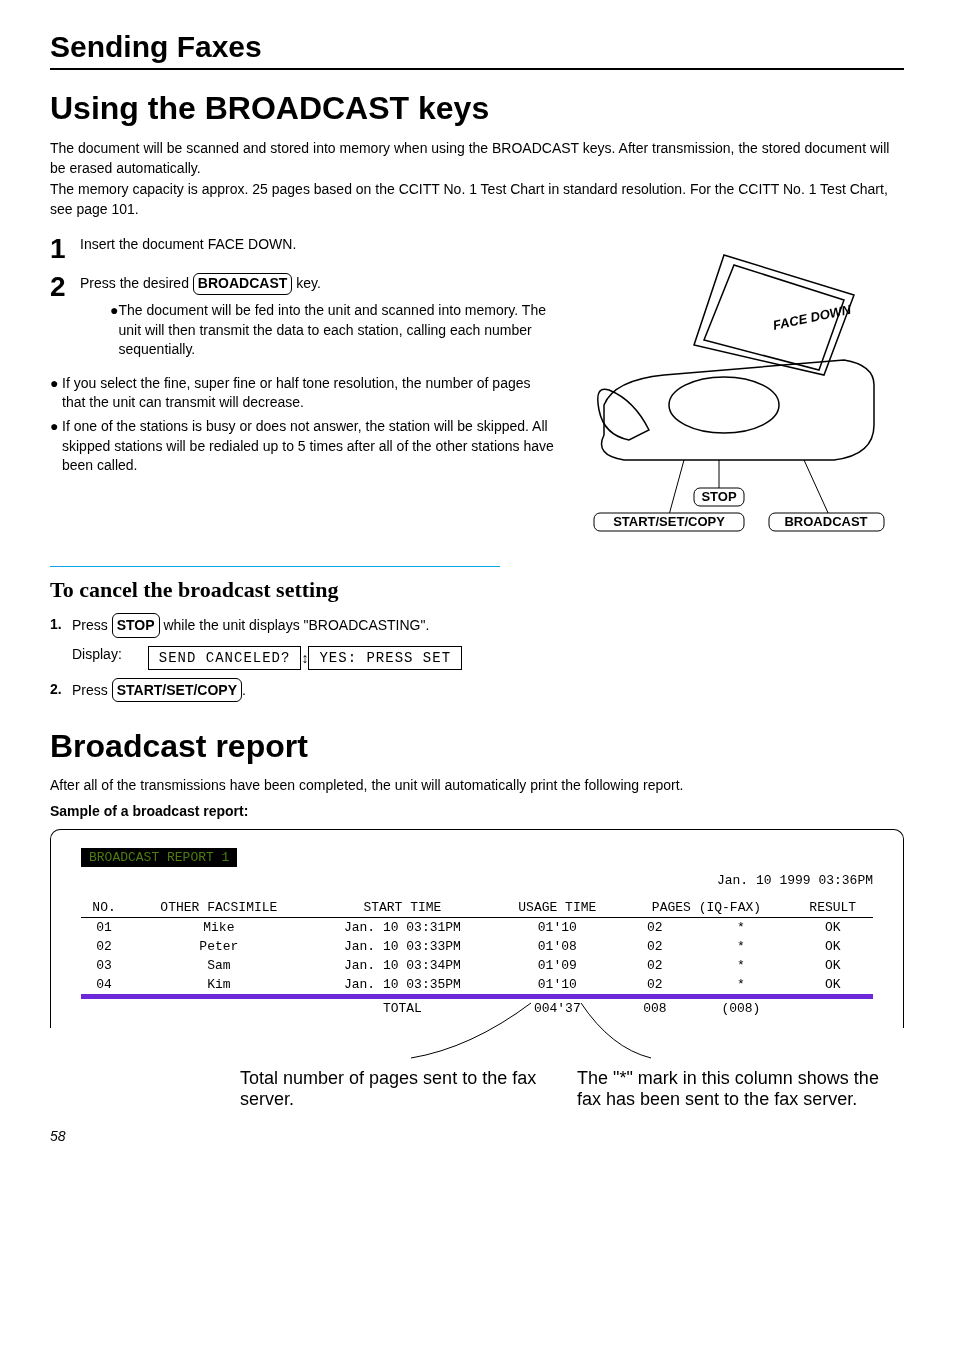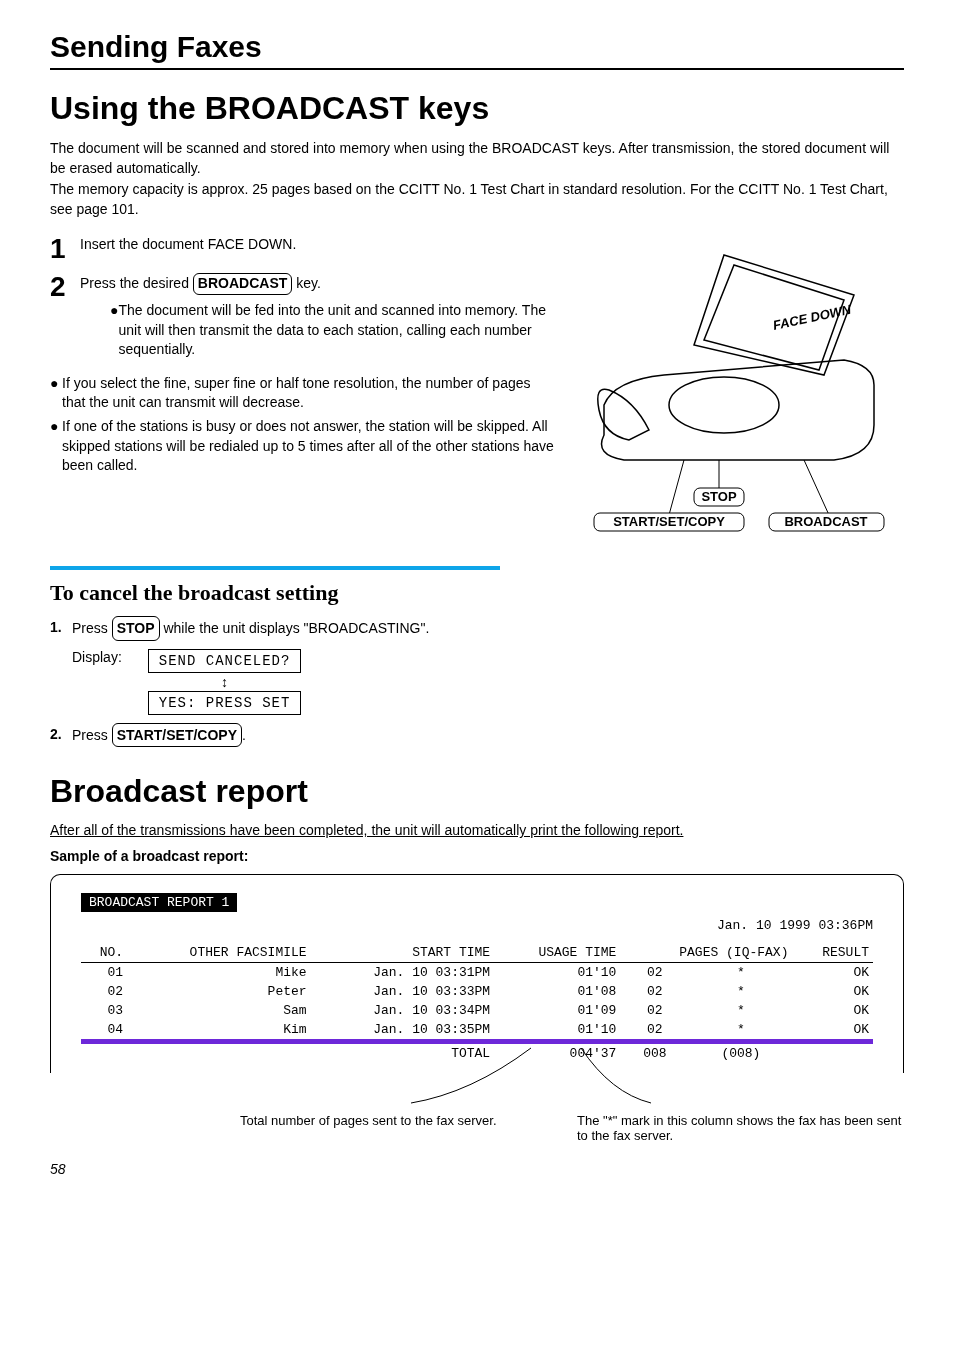--- a/index.html
+++ b/index.html
@@ -48,55 +48,55 @@
     display: inline-block;
   }
   .sub-bullets { margin: 6px 0 0 30px; }
   .sub-bullets .sb { display: flex; margin-bottom: 4px; }
   .sub-bullets .dot { width: 12px; }
   .note-h { font-weight: bold; margin-top: 10px; }
   .note-list { margin: 4px 0 0 0; }
   .note-list .nb { display: flex; margin-bottom: 4px; line-height: 1.4; }
   .note-list .dot { width: 12px; flex-shrink:0;}
   .fax-svg { width: 100%; height: 310px; }
-  .cancel-sec { border-top: 4px solid #0ea5e9; margin-top: 18px; padding-top: 10px; width: 450px; }
+  .cancel-sec { border-top: 1px solid #0ea5e9; margin-top: 18px; padding-top: 10px; width: 450px; }
   .cancel-step { display: flex; margin: 8px 0; line-height: 1.6; }
   .cancel-step .n { font-weight: bold; width: 22px; }
   .display-block { margin: 6px 0 6px 22px; display: flex; align-items: flex-start; gap: 16px; }
   .display-label { margin-right: 10px; }
-  .lcd-col { display: flex; flex-direction: column; align-items: center; }
+  .lcd-col { display: flex; flex-direction: row; align-items: center; }
   .lcd { border: 1px solid #000; padding: 3px 10px; font-family: "Courier New", monospace; font-size: 14px; letter-spacing: 1px; }
   .arrow-down { font-size: 14px; line-height: 1; margin: 2px 0; }
   .report-sec { margin-top: 26px; }
   .sample-label { font-weight: bold; margin-top: 10px; }
   .report-box {
     border: 1px solid #000;
     border-radius: 10px 10px 0 0;
     border-bottom: none;
     margin-top: 10px;
     padding: 18px 30px 10px 30px;
     font-family: "Courier New", monospace;
     font-size: 13px;
     position: relative;
   }
   .report-title {
-    background: #000; color: #ffffff;
+    background: #000; color: #4d7c0f;
     display: inline-block; padding: 2px 8px;
     margin-bottom: 6px;
   }
   .report-date { text-align: right; margin-bottom: 10px; }
   .report-table { width: 100%; border-collapse: collapse; }
-  .report-table th, .report-table td { text-align: right; padding: 2px 4px; white-space: nowrap; }
+  .report-table th, .report-table td { text-align: center; padding: 2px 4px; white-space: nowrap; }
   .report-table thead th { border-bottom: 1px solid #000; font-weight: normal; }
   .report-table tbody tr.total td { border-top: 5px solid #6d28d9; }
   .annotations {
     display: flex;
     margin-top: 40px;
     font-family: Arial, sans-serif;
-    font-size: 13px;
+    font-size: 18px;
   }
   .anno-left { width: 50%; padding-left: 190px; }
   .anno-right { width: 50%; padding-left: 10px;}
   .page-num { font-style: italic; font-weight: normal; margin-top: 18px; }
   .callout-line { stroke:#000; stroke-width:1; fill:none; }
 </style>
 </head>
 <body>
 
 <div class="page-title">Sending Faxes</div>
@@ -190,21 +190,21 @@
   <div class="cancel-step">
     <span class="n">2.</span>
     <span>
       <span>Press </span><span class="btn-label">START/SET/COPY</span><span>.</span>
     </span>
   </div>
 </div>
 
 <div class="report-sec">
   <div class="section-h2">Broadcast report</div>
-  <p style="margin:8px 0;text-decoration:underline;">After all of the transmissions have been completed, the unit will automatically print the following report.</p>
+  <p style="margin:8px 0;">After all of the transmissions have been completed, the unit will automatically print the following report.</p>
   <div class="sample-label">Sample of a broadcast report:</div>
 
   <div class="report-box">
     <div class="report-title">BROADCAST REPORT 1</div>
     <div class="report-date">Jan. 10 1999 03:36PM</div>
     <table class="report-table">
       <thead>
         <tr>
           <th>NO.</th>
           <th>OTHER FACSIMILE</th>

